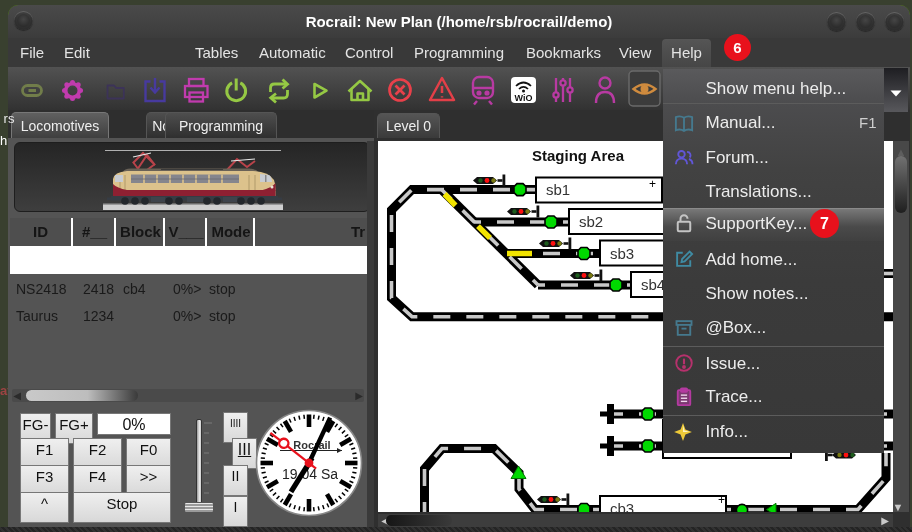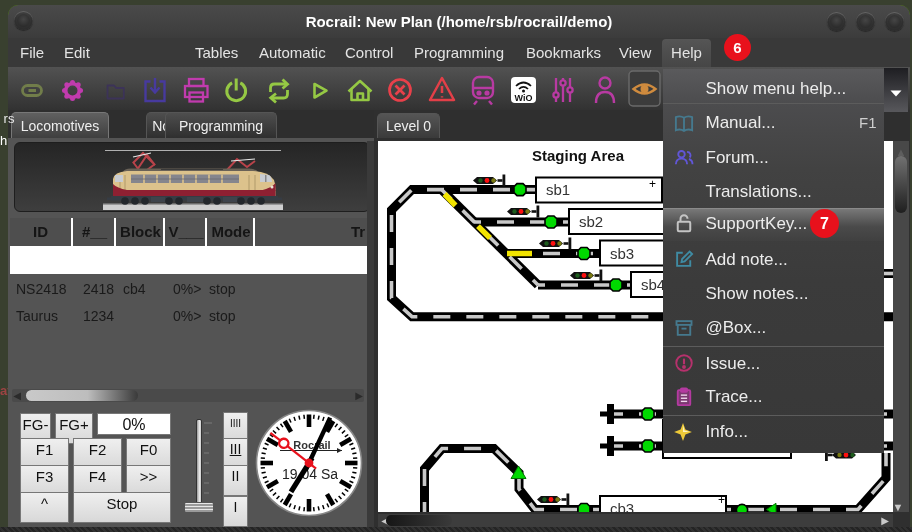--- a/index.html
+++ b/index.html
@@ -374,21 +374,21 @@
         <line x1="1" y1="44" x2="6" y2="44"></line>
         <line x1="1" y1="54" x2="6" y2="54"></line>
         <line x1="1" y1="64" x2="6" y2="64"></line>
         <line x1="1" y1="74" x2="6" y2="74"></line>
         <line x1="1" y1="84" x2="6" y2="84"></line>
       </g>
     </svg>
   <div class="abs" style="left:176px;top:497px;width:30px;height:11px;background:repeating-linear-gradient(#e8e8e8 0 1.5px,#9a9a9a 1.5px 3px);border:1px solid #555;border-radius:2px;"></div>
 
   <div class="btn abs" style="left:215px;top:407px;width:25px;font-size:10px;">IIII</div>
-  <div class="btn abs" style="left:215px;top:433px;width:25px;font-size:14px;text-decoration:underline;">III</div>
+  <div class="btn abs" style="left:224px;top:433px;width:25px;font-size:16px;text-decoration:underline;">III</div>
   <div class="btn abs" style="left:215px;top:460px;width:25px;font-size:14px;">II</div>
   <div class="btn abs" style="left:215px;top:491px;width:25px;font-size:14px;">I</div>
 
   <svg class="abs" style="left:247px;top:404px;" width="108" height="108" viewBox="-54 -54 108 108">
     <circle cx="0" cy="0" r="52.5" fill="#fff" stroke="#888" stroke-width="1.6"></circle>
     <g fill="#000">
         <defs>
           <rect id="hm" x="-2.3" y="-48.5" width="4.6" height="12.5"></rect>
           <rect id="mm" x="-0.75" y="-48.5" width="1.5" height="4.2"></rect>
         </defs>
@@ -591,21 +591,21 @@
   <div id="menu" class="abs">
     <div class="sep abs" style="top:34px;"></div>
     <div class="sep abs" style="top:277.7px;"></div>
     <div class="sep abs" style="top:346px;"></div>
     <div class="abs" style="left:0;top:139.5px;width:221px;height:33px;background:linear-gradient(#787878,#4a4a4a 55%,#404040);border-top:1px solid #8a8a8a;"></div>
     <div class="mi abs" style="top:3px;">Show menu help...</div>
     <div class="mi abs" style="top:37.8px;">Manual...</div>
     <div class="mi abs" style="top:72.4px;">Forum...</div>
     <div class="mi abs" style="top:106.3px;">Translations...</div>
     <div class="mi abs" style="top:138.7px;">SupportKey...</div>
-    <div class="mi abs" style="top:174.1px;">Add note...</div>
+    <div class="mi abs" style="top:174.1px;">Add home...</div>
     <div class="mi abs" style="top:208.7px;">Show notes...</div>
     <div class="mi abs" style="top:242.6px;">@Box...</div>
     <div class="mi abs" style="top:278px;">Issue...</div>
     <div class="mi abs" style="top:311.9px;">Trace...</div>
     <div class="mi abs" style="top:346.5px;">Info...</div>
     <div class="abs" style="top:37.8px;right:7px;height:34px;line-height:34px;font-size:15px;color:#cfcfcf;">F1</div>
     <svg class="abs" style="left:11.5px;top:45.5px;" width="20" height="20" viewBox="0 0 16 16" fill="none" stroke="#45798e" stroke-width="1.5">
         <path d="M8 3 Q5 1 1.5 2.5 L1.5 13 Q5 11.5 8 13.5 Q11 11.5 14.5 13 L14.5 2.5 Q11 1 8 3 L8 13"></path>
       </svg>
     <svg class="abs" style="left:11.5px;top:79.5px;" width="20" height="20" viewBox="0 0 16 16" fill="none" stroke="#6156d8" stroke-width="1.5">

